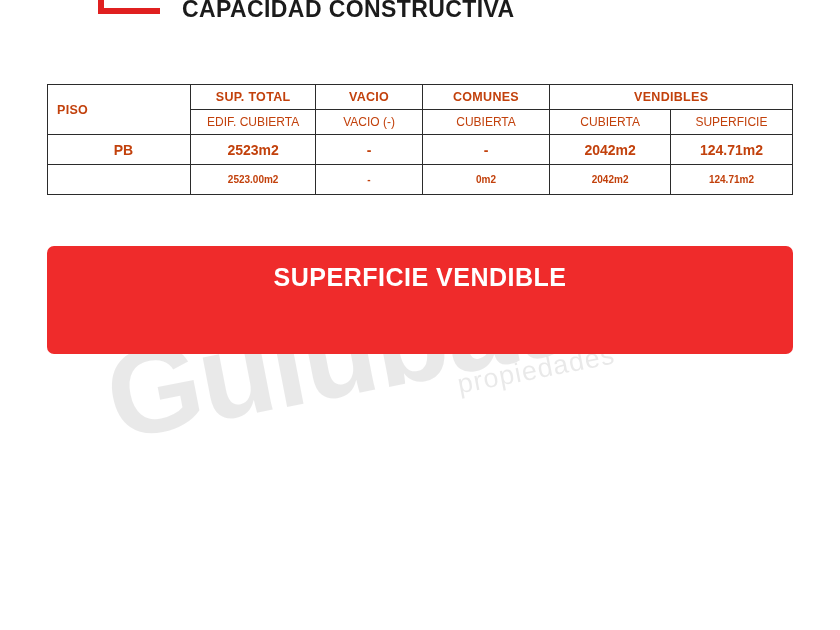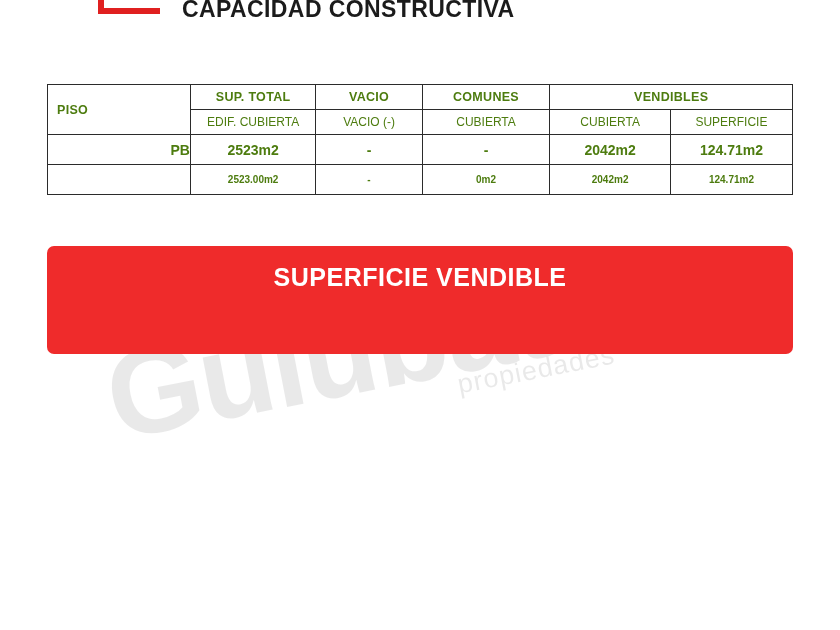--- a/index.html
+++ b/index.html
@@ -96,35 +96,35 @@
     width: 746px;
     border-collapse: collapse;
     z-index: 2;
     background: #ffffff;
   }
   #capacity-table td, #capacity-table th {
     border: 1px solid #2b2b2b;
     text-align: center;
     vertical-align: middle;
     font-size: 12.5px;
-    color: #4d7c0f;
+    color: #c2410c;
     padding: 0;
     height: 24px;
   }
   #capacity-table .hdr {
     font-weight: bold;
     font-size: 12.5px;
     letter-spacing: 0.3px;
   }
   #capacity-table .sub {
     font-weight: normal;
     font-size: 12px;
   }
   #capacity-table td.piso-cell {
-    text-align: right;
+    text-align: center;
     padding-left: 9px;
     font-weight: bold;
     font-size: 13px;
   }
   #capacity-table td.piso-hdr {
     text-align: left;
     padding-left: 9px;
     font-weight: bold;
     font-size: 12.5px;
   }

